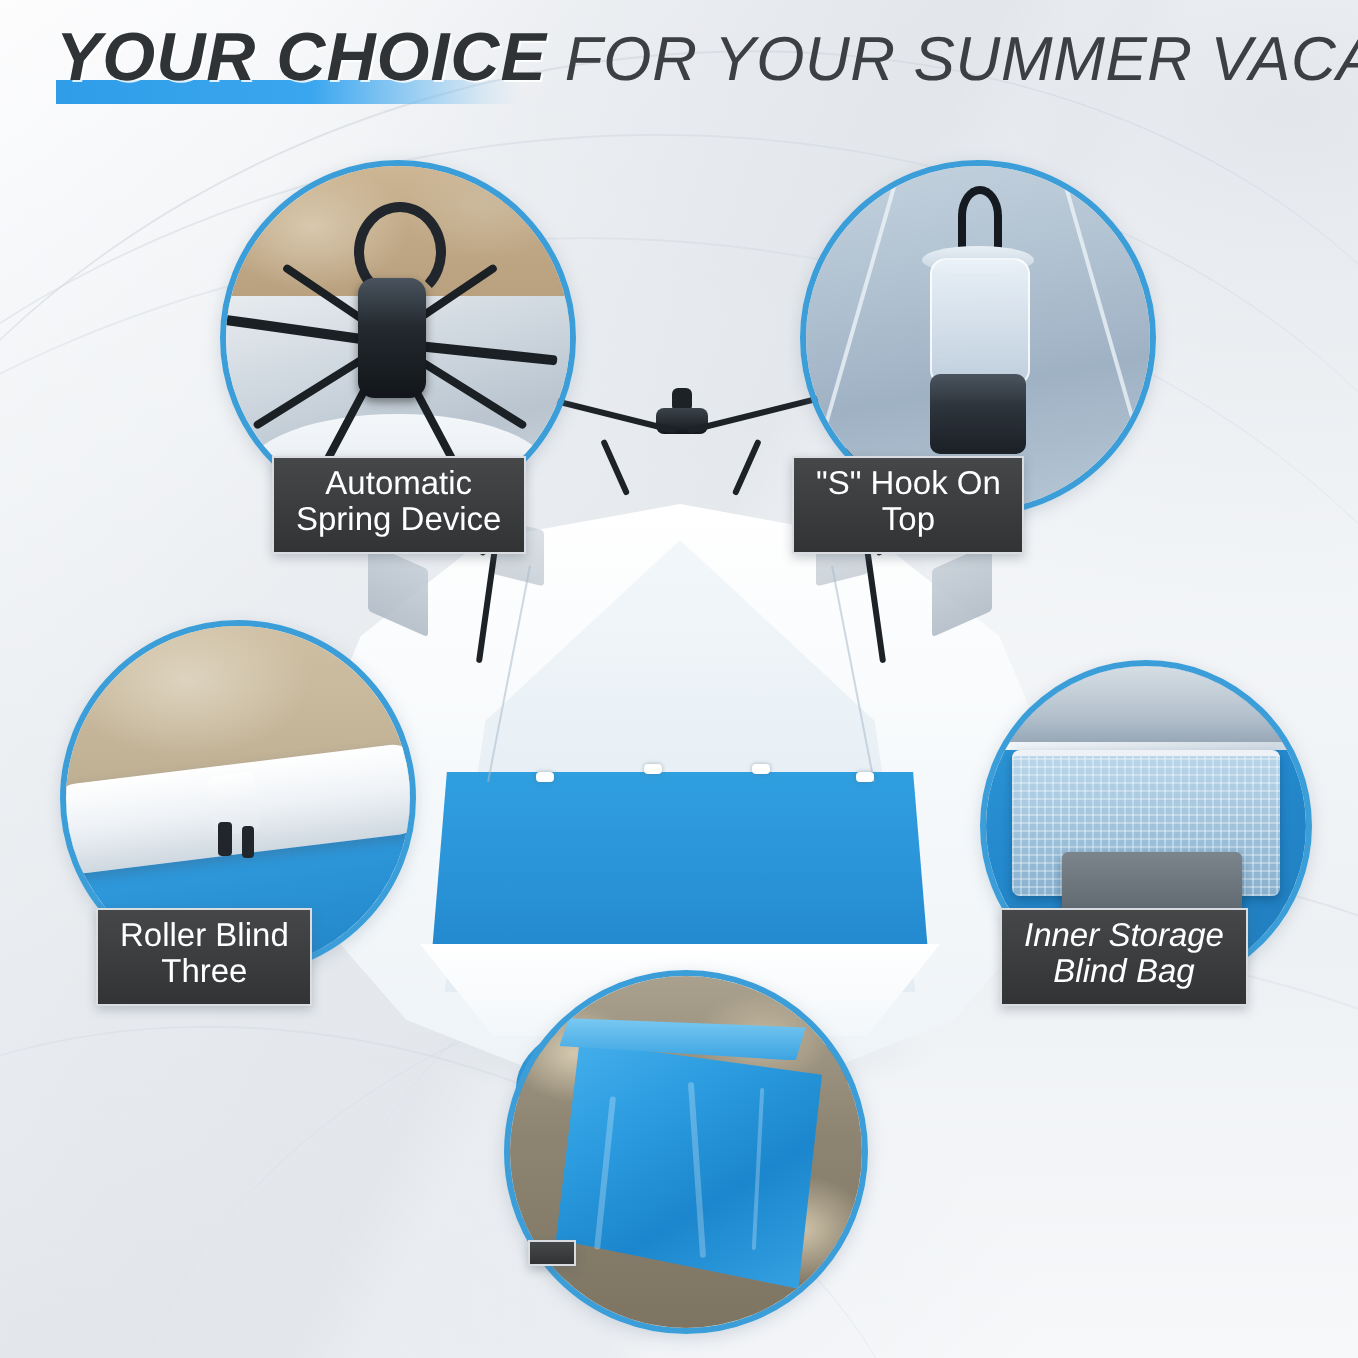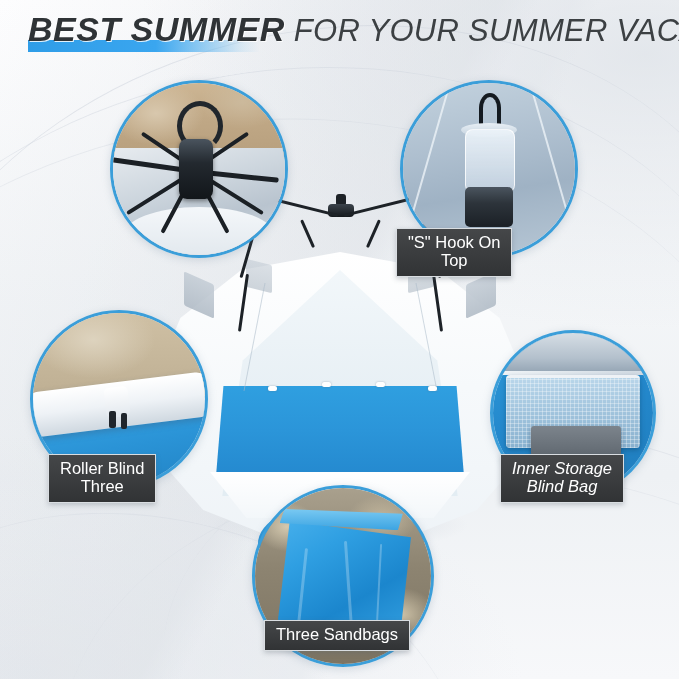--- a/index.html
+++ b/index.html
@@ -216,21 +216,21 @@
   <div class="swoosh sw1"></div>
   <div class="swoosh sw2"></div>
   <div class="swoosh sw3"></div>
   <div class="swoosh sw4"></div>
   <div class="swoosh sw5"></div>
   <div class="swoosh sw6"></div>
 
   <div id="header">
     <div id="hl-bar"></div>
     <div id="title-line">
-      <span class="t-bold">BEST SUMMER</span><span class="t-light">FOR YOUR SUMMER VACATION</span>
+      <span class="t-bold">YOUR CHOICE</span><span class="t-light">FOR YOUR SUMMER VACATION</span>
     </div>
   </div>
 
   <div id="tent">
     <div class="tent-shadow"></div>
     <div class="canopy-skirt"></div>
     <div class="panel p1"></div>
     <div class="panel p2"></div>
     <div class="panel p3"></div>
     <div class="panel p4"></div>
@@ -318,33 +318,36 @@
       <div class="sb-ground"></div>
       <div class="sb-grit"></div>
       <div class="sb-bag"></div>
       <div class="sb-lip"></div>
       <div class="sb-fold" style="left:26%;top:34%;width:3px;height:44%;transform:rotate(6deg);"></div>
       <div class="sb-fold" style="left:52%;top:30%;width:3px;height:50%;transform:rotate(-4deg);"></div>
       <div class="sb-fold" style="left:70%;top:32%;width:2px;height:46%;transform:rotate(3deg);"></div>
     </div>
   </div>
 
+  <div class="label" id="label-spring">
+    <span>Automatic</span>
+    <span>Spring Device</span>
+  </div>
 
   <div class="label" id="label-hook">
     <span>"S" Hook On</span>
     <span>Top</span>
   </div>
 
   <div class="label" id="label-roller">
     <span>Roller Blind</span>
     <span>Three</span>
   </div>
 
   <div class="label" id="label-mesh">
     <span>Inner Storage</span>
     <span>Blind Bag</span>
   </div>
 
   <div class="label" id="label-sandbag">
-    <span>Three Sandbags</span>
   </div>
 
 </div>
 
 </body></html>

